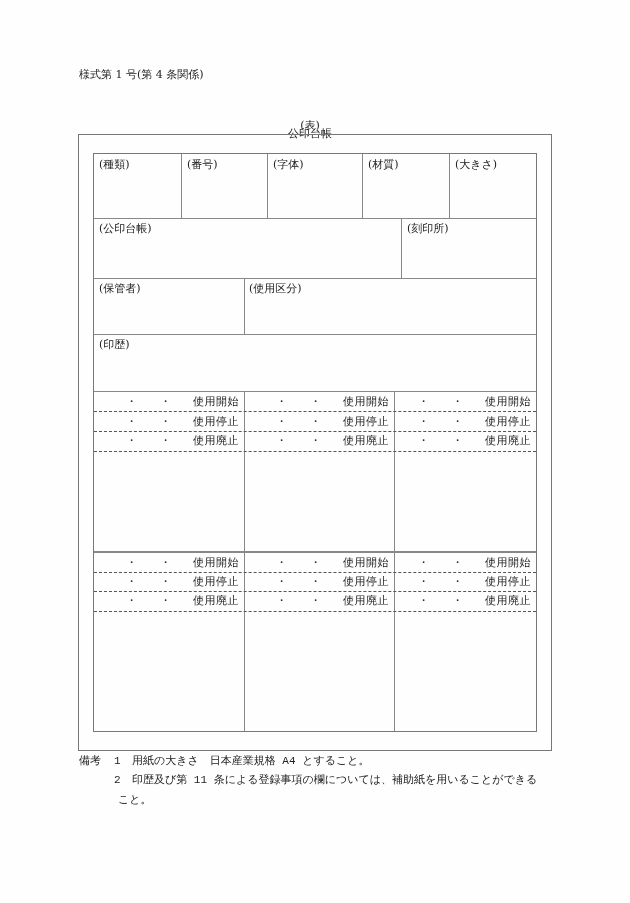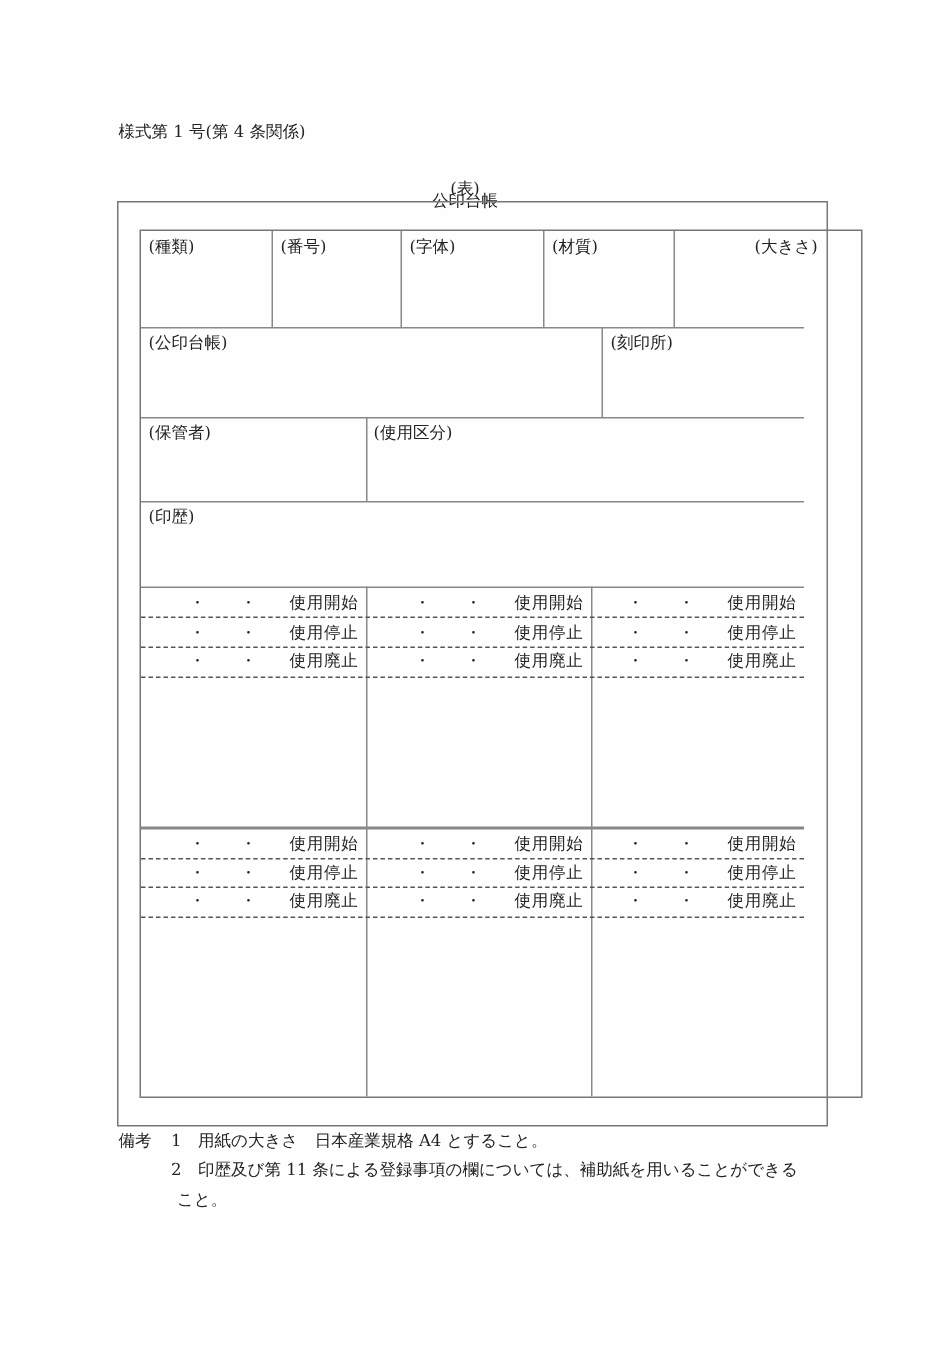--- a/index.html
+++ b/index.html
@@ -3,61 +3,60 @@
 <meta charset="utf-8">
 <style>
   html, body { margin: 0; padding: 0; background: #fefefe; }
   body {
     width: 630px; height: 903px; position: relative; overflow: hidden;
     font-family: "DejaVu Serif", "Liberation Serif", serif;
     color: #222;
   }
   .abs { position: absolute; }
   .t { font-size: 11px; line-height: 14px; white-space: nowrap; }
-  #form-id { left: 79px; top: 81px; }
+  #form-id { left: 79px; top: 68px; }
   .title-wrap { position: absolute; left: 265px; width: 90px; text-align: center; }
   #outer-frame {
     left: 78px; top: 134px; width: 472px; height: 615px;
     border: 1px solid #777;
   }
   #table {
     left: 93px; top: 153px; width: 442px; height: 577px;
     border: 1px solid #777;
-    padding-left: 38px;
   }
   .vl { position: absolute; width: 0; border-left: 1px solid #888; }
   .hl { position: absolute; height: 0; border-top: 1px solid #888; }
   .hd { position: absolute; height: 0; border-top: 1px dashed #555; }
   .hthick { position: absolute; height: 0; border-top: 2px solid #888; }
   .cell-label { position: absolute; font-size: 11px; line-height: 14px; white-space: nowrap; }
   .status-row { position: absolute; height: 19px; font-size: 11px; line-height: 19px; }
   .dot { position: absolute; top: 0; }
   .status-label { position: absolute; right: 5px; top: 0; letter-spacing: 0.5px; }
-  .notes { left: 79px; font-size: 11px; line-height: 14px; white-space: nowrap; }
+  .notes { left: 79px; font-size: 11px; line-height: 14px; white-space: nowrap; font-family: Liberation Mono, monospace; }
 </style>
 </head>
 <body>
 
 <div id="form-id" class="abs t">様式第 1 号(第 4 条関係)</div>
 <div class="title-wrap t" style="top:100px;margin-top:27px;">公印台帳</div>
 <div class="title-wrap t" style="top:119px;">(表)</div>
 
 <div id="outer-frame" class="abs"></div>
 
 <div id="table" class="abs">
 
   <div class="vl" style="left:87px; top:0; height:64px;"></div>
   <div class="vl" style="left:173px; top:0; height:64px;"></div>
   <div class="vl" style="left:268px; top:0; height:64px;"></div>
   <div class="vl" style="left:355px; top:0; height:64px;"></div>
   <div class="cell-label" style="left:5px; top:4px;">(種類)</div>
   <div class="cell-label" style="left:93px; top:4px;">(番号)</div>
   <div class="cell-label" style="left:179px; top:4px;">(字体)</div>
   <div class="cell-label" style="left:274px; top:4px;">(材質)</div>
-  <div class="cell-label" style="left:361px; top:4px;margin-left:48px;">(大きさ)</div>
+  <div class="cell-label" style="left:361px; top:4px;">(大きさ)</div>
   <div class="hl" style="left:0; width:442px; top:64px;"></div>
 
   <div class="vl" style="left:307px; top:64px; height:60px;"></div>
   <div class="cell-label" style="left:5px; top:68px;">(公印台帳)</div>
   <div class="cell-label" style="left:313px; top:68px;">(刻印所)</div>
   <div class="hl" style="left:0; width:442px; top:124px;"></div>
 
   <div class="vl" style="left:150px; top:124px; height:56px;"></div>
   <div class="cell-label" style="left:5px; top:128px;">(保管者)</div>
   <div class="cell-label" style="left:155px; top:128px;">(使用区分)</div>

